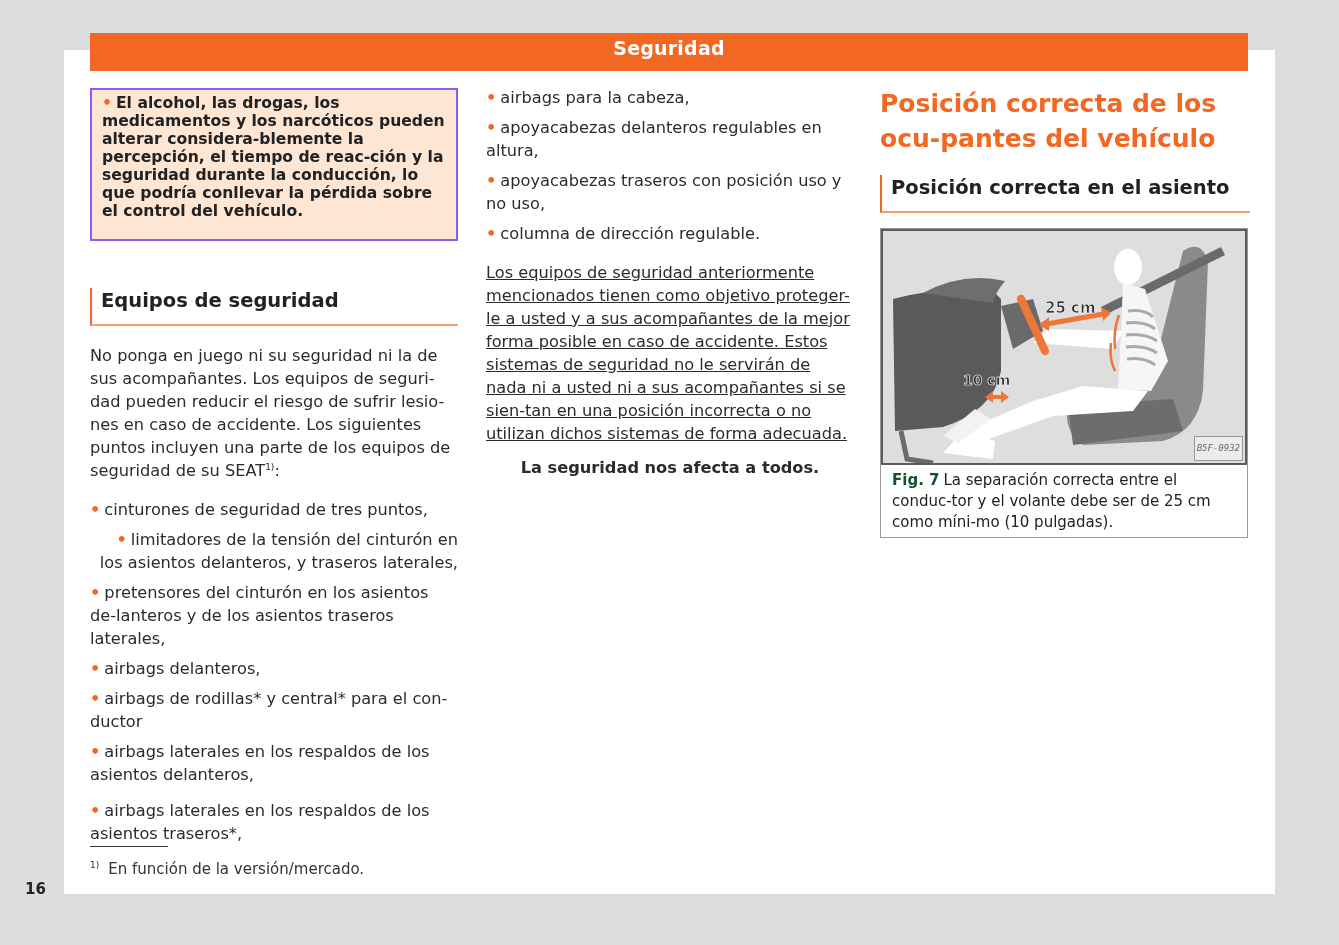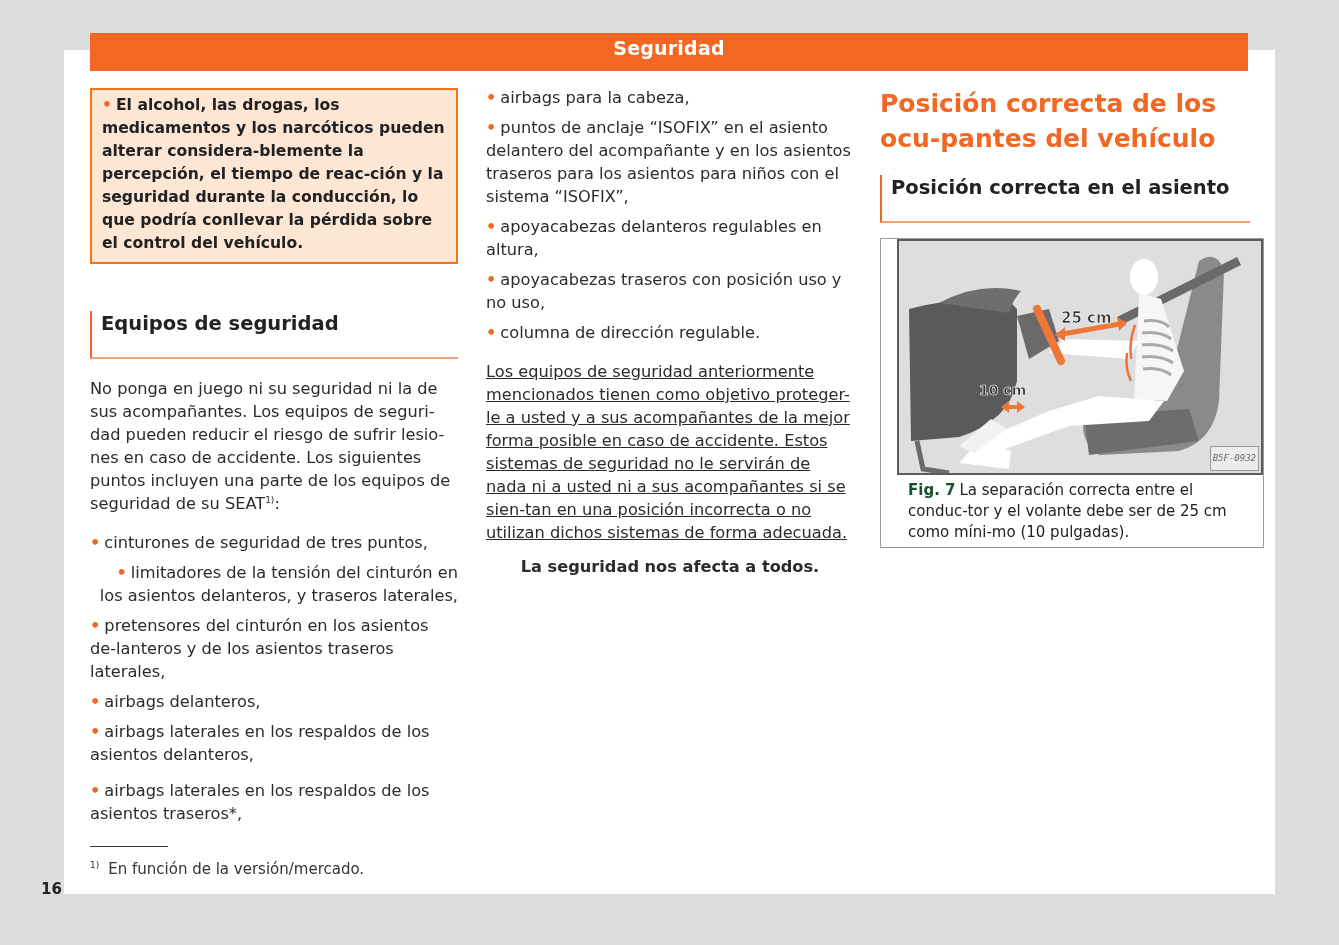--- a/index.html
+++ b/index.html
@@ -12,48 +12,48 @@
     position:absolute; left:90px; top:33px; width:1158px; height:38px; background:#f26722;
     color:#ffffff; font-size:19px; font-weight:bold; text-align:center; line-height:30px;
     letter-spacing:0.2px;
   }
   .col { position:absolute; font-size:16.2px; line-height:23px; }
   .col1 { left:90px; top:88px; width:368px; }
   .col2 { left:486px; top:86px; width:368px; }
   .col3 { left:880px; top:86px; width:370px; }
 
   .warn-box {
-    background:#fde6d4; border:2px solid #f97316; padding:4px 10px 7px 10px;
-    font-weight:bold; font-size:15.6px; line-height:23px; color:#222;
+    background:#fde6d4; border:2px solid #8b5cf6; padding:4px 10px 19px 10px;
+    font-weight:bold; font-size:15.6px; line-height:18px; color:#222;
   }
   .bullet { color:#f26722; font-weight:bold; margin-right:4px; }
   .h2 {
     border-left:2px solid #f26722; border-bottom:2px solid #f4a070;
-    padding:0 0 20px 9px; font-weight:bold; font-size:19.5px; line-height:26px; color:#222;
+    padding:0 0 10px 9px; font-weight:bold; font-size:19.5px; line-height:26px; color:#222;
   }
   .para { margin:0; }
   .item { margin:0; }
   sup { font-size:9px; line-height:0; }
   .h1 {
     color:#f26722; font-weight:bold; font-size:25px; line-height:35px; margin:0;
   }
   .fig {
-    border:1px solid #9a9a9a; margin-top:22px; width:366px;padding-left:16px;
+    border:1px solid #9a9a9a; margin-top:22px; width:366px;
   }
   .fig-img { position:relative; height:232px; background:#dfdfdf; border:2px solid #5b5b5b; margin:0; overflow:hidden; }
   .fig-code {
     position:absolute; right:2px; bottom:2px; font-size:9px; color:#666; background:#ececec;
     border:1px solid #999; padding:0 2px; font-family:"DejaVu Sans Mono", monospace;font-style:italic;
   }
   .fig-caption { padding:5px 10px 4px 11px; font-size:15px; line-height:21px; color:#222; }
   .fig-label { color:#14532d; font-weight:bold; margin-right:4px; }
   .footnote-rule { position:absolute; left:90px; top:846px; width:78px; height:1px; background:#333; }
   .footnote { position:absolute; left:90px; top:859px; font-size:15px; line-height:20px; color:#333; }
   .footnote sup { font-size:9px; margin-right:9px; }
-  .page-num { position:absolute; left:41px; top:880px; font-size:15px; font-weight:bold; color:#222; }
+  .page-num { position:absolute; left:25px; top:880px; font-size:15px; font-weight:bold; color:#222; }
 </style>
 </head>
 <body>
 
 <div class="page"></div>
 
 <div class="header-bar">Seguridad</div>
 
 <div class="col col1">
   <div class="warn-box">
@@ -62,28 +62,28 @@
 
   <div class="h2" style="margin-top:47px;">Equipos de seguridad</div>
 
   <p class="para" style="margin-top:18px;"><span>No ponga en juego ni su seguridad ni la de sus acompañantes. Los equipos de seguri-dad pueden reducir el riesgo de sufrir lesio-nes en caso de accidente. Los siguientes puntos incluyen una parte de los equipos de seguridad de su SEAT</span><sup>1)</sup><span>:</span></p>
 
   <div style="margin-top:16px;">
     <p class="item"><span class="bullet">•</span><span>cinturones de seguridad de tres puntos,</span></p>
     <p class="item" style="margin-top:7px;text-align:right;"><span class="bullet">•</span><span>limitadores de la tensión del cinturón en los asientos delanteros, y traseros laterales,</span></p>
     <p class="item" style="margin-top:7px;"><span class="bullet">•</span><span>pretensores del cinturón en los asientos de-lanteros y de los asientos traseros laterales,</span></p>
     <p class="item" style="margin-top:7px;"><span class="bullet">•</span><span>airbags delanteros,</span></p>
+    <p class="item" style="margin-top:7px;"><span class="bullet">•</span><span>airbags de rodillas* y central* para el con-ductor</span></p>
     <p class="item" style="margin-top:7px;"><span class="bullet">•</span><span>airbags laterales en los respaldos de los asientos delanteros,</span></p>
     <p class="item" style="margin-top:13px;"><span class="bullet">•</span><span>airbags laterales en los respaldos de los asientos traseros*,</span></p>
   </div>
 </div>
 
 <div class="col col2">
   <p class="item"><span class="bullet">•</span><span>airbags para la cabeza,</span></p>
-  <p class="item" style="margin-top:7px;"><span class="bullet">•</span><span>puntos de anclaje “ISOFIX” en el asiento delantero del acompañante y en los asientos traseros para los asientos para niños con el sistema “ISOFIX”,</span></p>
   <p class="item" style="margin-top:7px;"><span class="bullet">•</span><span>apoyacabezas delanteros regulables en altura,</span></p>
   <p class="item" style="margin-top:7px;"><span class="bullet">•</span><span>apoyacabezas traseros con posición uso y no uso,</span></p>
   <p class="item" style="margin-top:7px;"><span class="bullet">•</span><span>columna de dirección regulable.</span></p>
 
   <p class="para" style="margin-top:16px;text-decoration:underline;">Los equipos de seguridad anteriormente mencionados tienen como objetivo proteger-le a usted y a sus acompañantes de la mejor forma posible en caso de accidente. Estos sistemas de seguridad no le servirán de nada ni a usted ni a sus acompañantes si se sien-tan en una posición incorrecta o no utilizan dichos sistemas de forma adecuada.</p>
   <p class="para" style="margin-top:11px; font-weight:bold;text-align:center;">La seguridad nos afecta a todos.</p>
 </div>
 
 <div class="col col3">
   <h1 class="h1">Posición correcta de los ocu-pantes del vehículo</h1>

